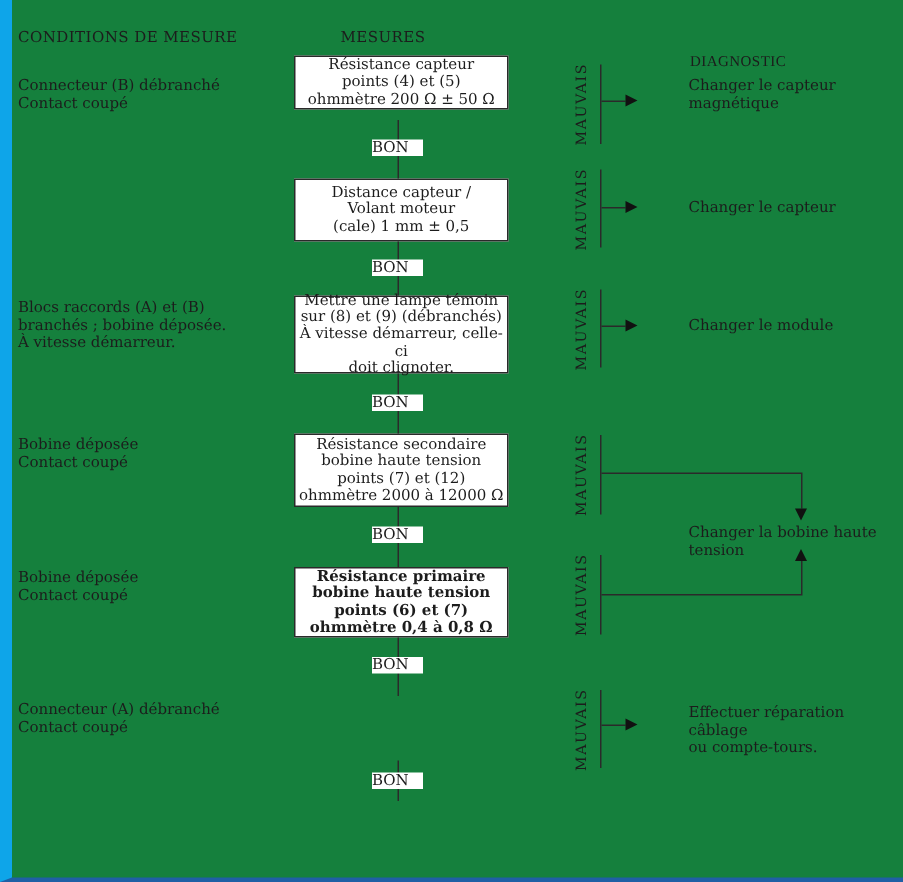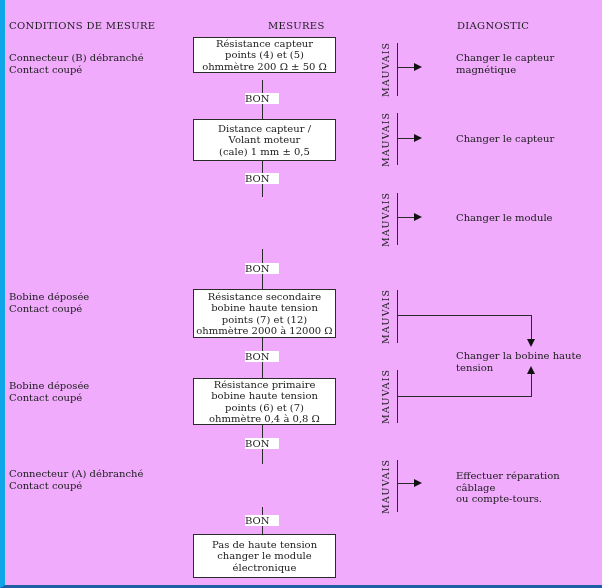--- a/index.html
+++ b/index.html
@@ -1,20 +1,20 @@
 <!DOCTYPE html>
 <html><head>
 <meta charset="utf-8">
 <style>
   html,body{margin:0;padding:0;background:#fff;}
   .page{
     position:relative;
     width:602px;height:588px;
-    background:#f0abfc;
-    border-left:5px solid #0ea5e9;
+    background:#15803d;
+    border-left:8px solid #0ea5e9;
     border-bottom:3px solid #1f5fa5;
     box-sizing:border-box;
     font-family:"DejaVu Serif","Liberation Serif",serif;
     font-size:10px;
     color:#1c1c1c;
     overflow:hidden;
   }
   .abs{position:absolute;}
   .hdr{white-space:pre-line;letter-spacing:.3px;}
   .cond{white-space:pre-line;line-height:11.5px;width:178px;}
@@ -44,49 +44,53 @@
   .ah-down{width:0;height:0;border-top:8px solid #111;border-left:4.5px solid transparent;border-right:4.5px solid transparent;}
   .ah-up{width:0;height:0;border-bottom:8px solid #111;border-left:4.5px solid transparent;border-right:4.5px solid transparent;}
   .diag{white-space:pre-line;line-height:11.5px;}
 </style>
 </head>
 <body>
 
 <div class="page">
 
   <div class="abs hdr" style="left:4px;top:20px;">CONDITIONS DE MESURE</div>
-  <div class="abs hdr" style="left:219px;top:20px;margin-left:44px;">MESURES</div>
-  <div class="abs hdr" style="left:452px;top:20px;">DIAGNOSTIC</div>
+  <div class="abs hdr" style="left:219px;top:20px;">MESURES</div>
+  <div class="abs hdr" style="left:452px;top:36px;font-family:Liberation Serif, serif;">DIAGNOSTIC</div>
 
   <div class="abs cond" style="left:4px;top:52px;">Connecteur (B) débranché
 Contact coupé</div>
+  <div class="abs cond" style="left:4px;top:200px;">Blocs raccords (A) et (B)
+branchés ; bobine déposée.
+À vitesse démarreur.</div>
   <div class="abs cond" style="left:4px;top:291px;">Bobine déposée
 Contact coupé</div>
   <div class="abs cond" style="left:4px;top:380px;">Bobine déposée
 Contact coupé</div>
   <div class="abs cond" style="left:4px;top:468px;">Connecteur (A) débranché
 Contact coupé</div>
 
   <div class="abs mbox" style="top:37px;height:36px;">Résistance capteur
 points (4) et (5)
 ohmmètre 200 Ω ± 50 Ω</div>
   <div class="abs mbox" style="top:119px;height:42px;">Distance capteur /
 Volant moteur
 (cale) 1 mm ± 0,5</div>
+  <div class="abs mbox" style="top:197px;height:52px;">Mettre une lampe témoin
+sur (8) et (9) (débranchés)
+À vitesse démarreur, celle-ci
+doit clignoter.</div>
   <div class="abs mbox" style="top:289px;height:49px;">Résistance secondaire
 bobine haute tension
 points (7) et (12)
 ohmmètre 2000 à 12000 Ω</div>
-  <div class="abs mbox" style="top:378px;height:47px;">Résistance primaire
+  <div class="abs mbox" style="top:378px;height:47px;font-weight:bold;">Résistance primaire
 bobine haute tension
 points (6) et (7)
 ohmmètre 0,4 à 0,8 Ω</div>
-  <div class="abs mbox" style="top:534px;height:44px;">Pas de haute tension
-changer le module
-électronique</div>
 
   <div class="abs vseg" style="top:80px;height:39px;"></div>
   <div class="abs vseg" style="top:161px;height:36px;"></div>
   <div class="abs vseg" style="top:249px;height:40px;"></div>
   <div class="abs vseg" style="top:338px;height:40px;"></div>
   <div class="abs vseg" style="top:425px;height:39px;"></div>
   <div class="abs vseg" style="top:507px;height:27px;"></div>
 
   <div class="abs bon" style="top:93px;">BON</div>
   <div class="abs bon" style="top:173px;">BON</div>

